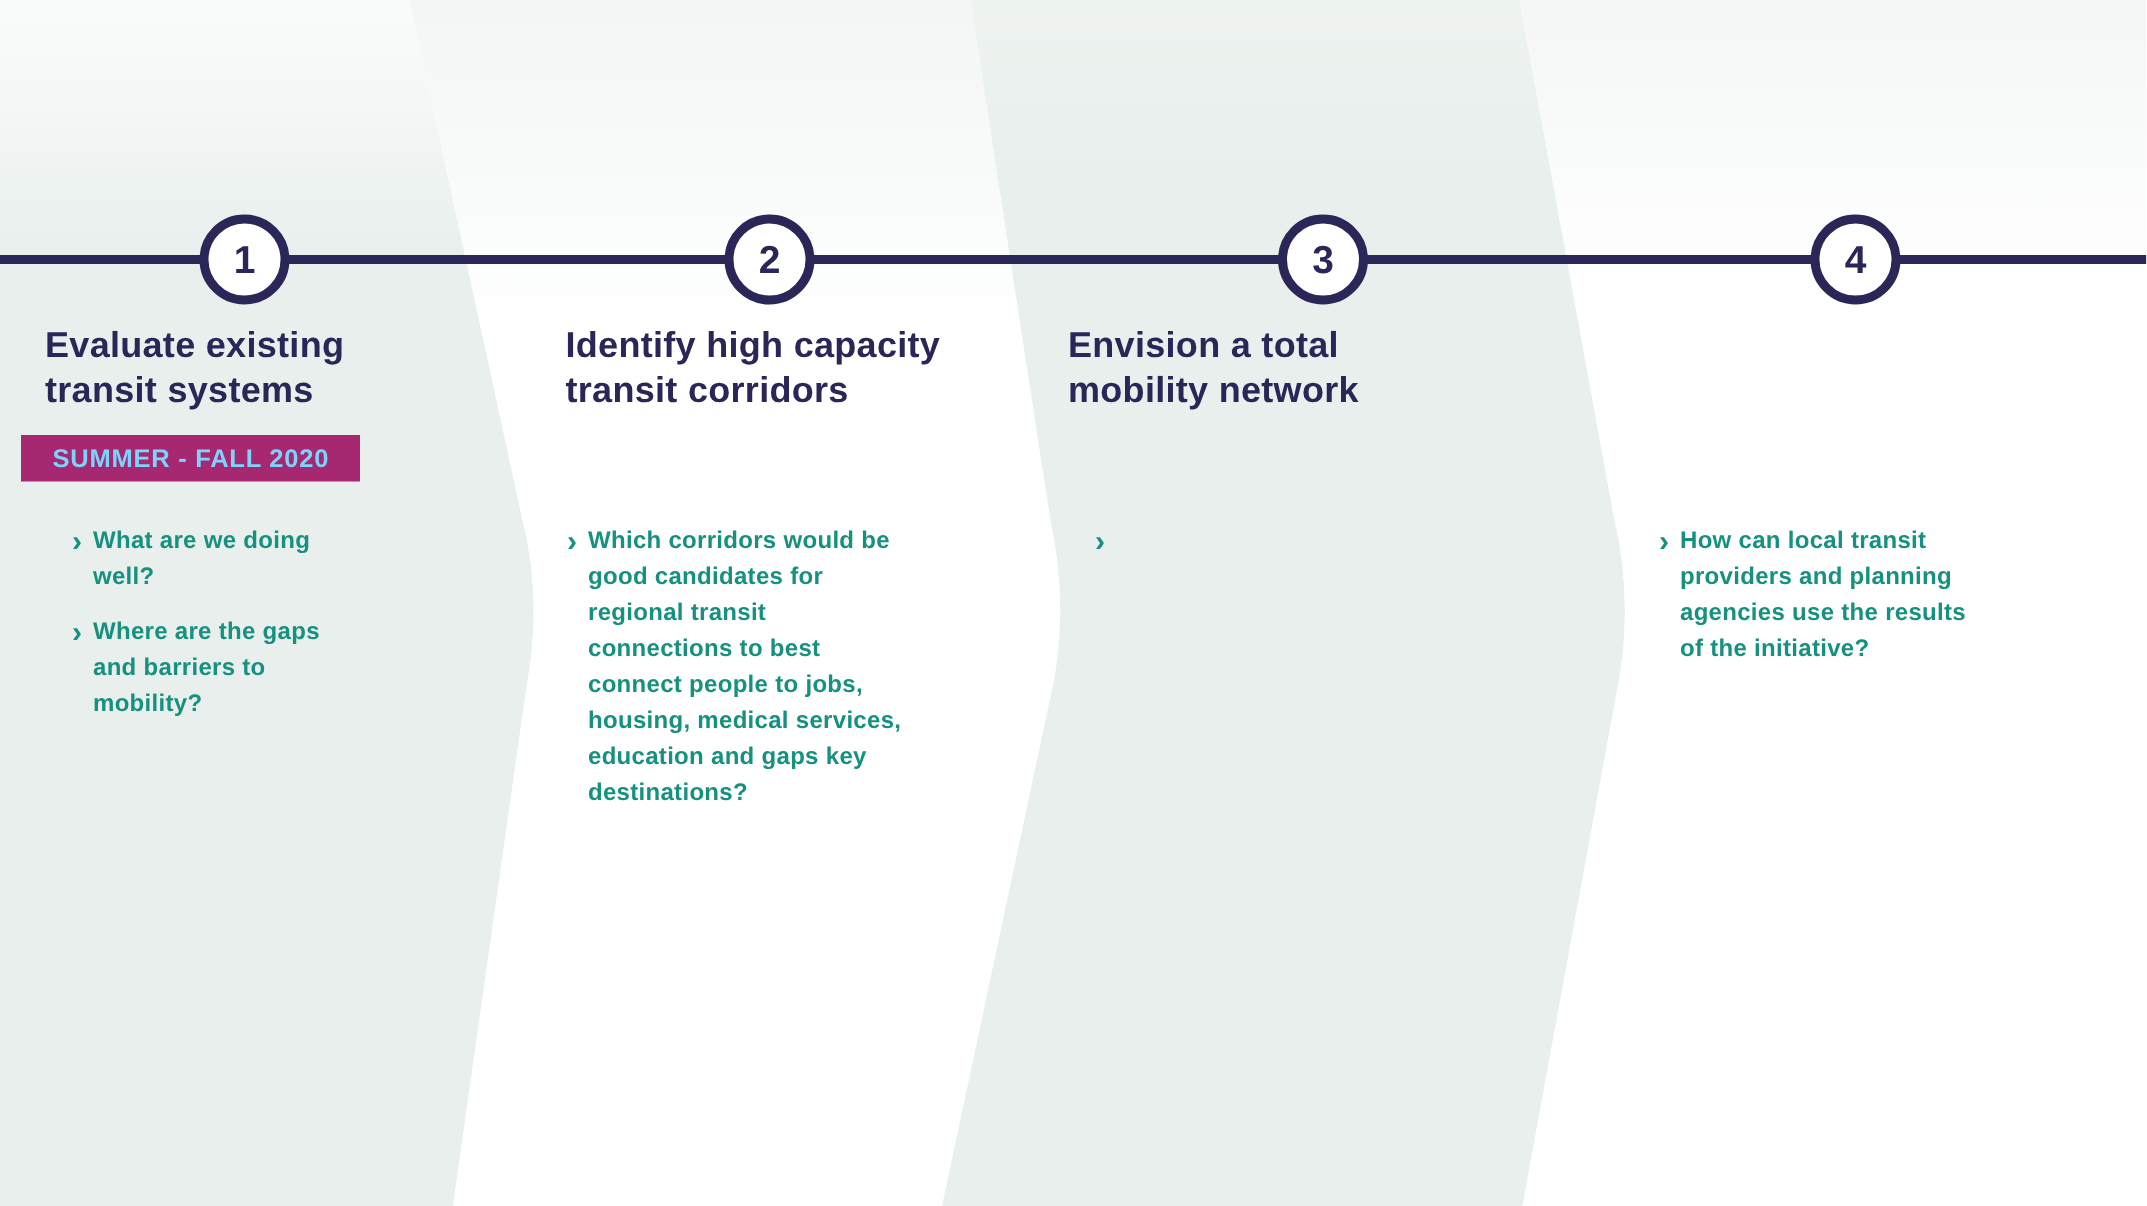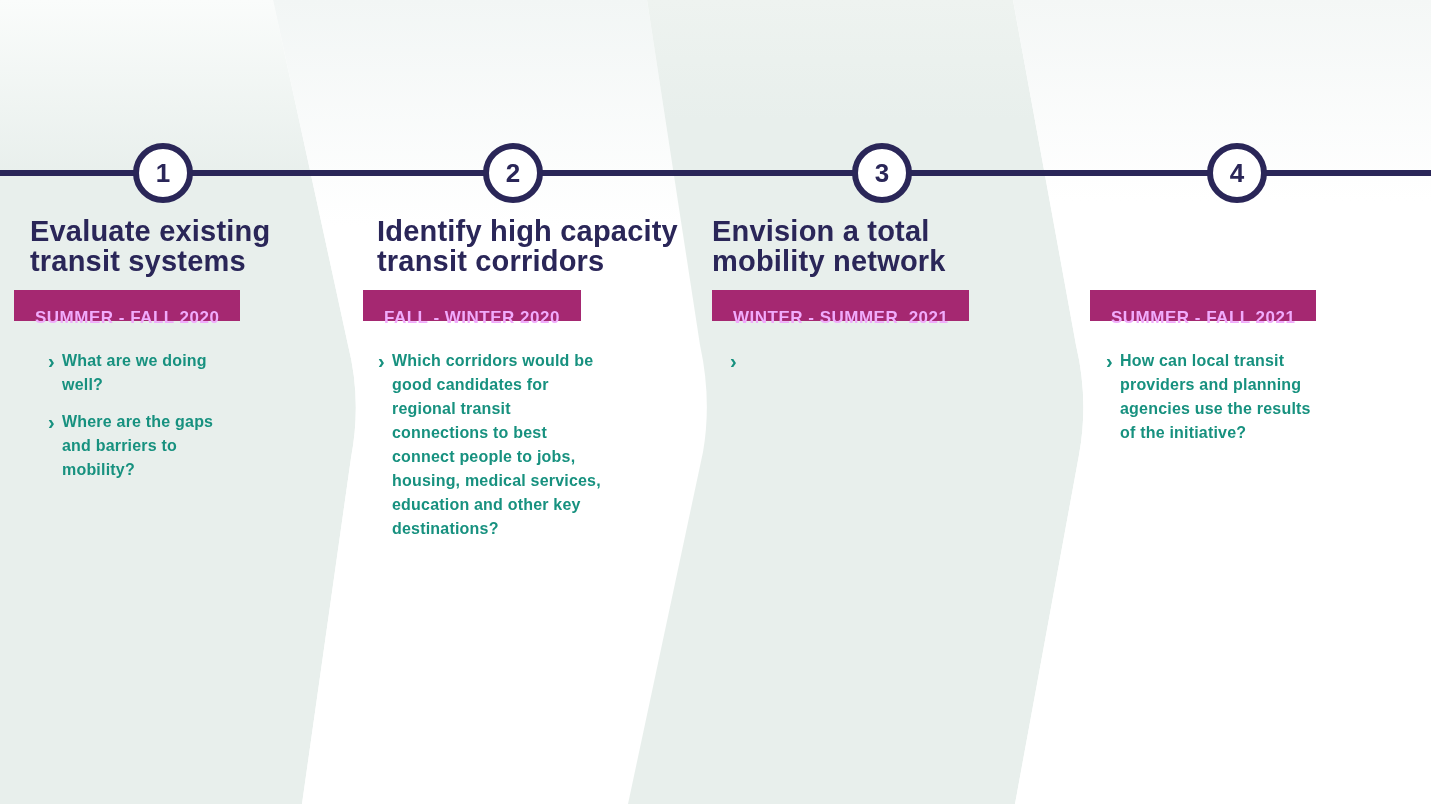--- a/index.html
+++ b/index.html
@@ -48,36 +48,36 @@
     font-size: 26px;
     font-weight: bold;
     line-height: 1;
   }
 
   .phase-title {
     position: absolute;
     top: 216px;
     width: 345px;
     color: #2a2658;
-    font-size: 29px;
+    font-size: 24px;
     font-weight: bold;
     line-height: 30px;
     letter-spacing: 0.2px;
     white-space: pre-line;
     z-index: 2;
   }
 
   .date-badge {
     position: absolute;
     top: 290px;
     height: 31px;
     line-height: 31px;
-    padding: 12px 21px;
+    padding: 0 21px;
     background: #a52871;
-    color: #f0abfc;
+    color: #7dd3fc;
     font-size: 17px;
     font-weight: bold;
     letter-spacing: 0.5px;
     white-space: pre;
     z-index: 2;
   }
 
   .bullets {
     position: absolute;
     top: 349px;
@@ -159,51 +159,48 @@
 and barriers to
 mobility?</span>
     </div>
   </div>
 
   <div class="circle" style="left:483px">
     <span>2</span>
   </div>
   <h2 class="phase-title" style="left:377px">Identify high capacity
 transit corridors</h2>
-  <div class="date-badge" style="left:363px">FALL - WINTER 2020</div>
   <div class="bullets" style="left:378px;width:310px">
     <div class="bullet">
       <span class="chev">›</span>
       <span class="btext">Which corridors would be
 good candidates for
 regional transit
 connections to best
 connect people to jobs,
 housing, medical services,
-education and other key
+education and gaps key
 destinations?</span>
     </div>
   </div>
 
   <div class="circle" style="left:852px">
     <span>3</span>
   </div>
   <h2 class="phase-title" style="left:712px">Envision a total
 mobility network</h2>
-  <div class="date-badge" style="left:712px">WINTER - SUMMER  2021</div>
   <div class="bullets" style="left:730px;width:310px">
     <div class="bullet">
       <span class="chev">›</span>
     </div>
   </div>
 
   <div class="circle" style="left:1207px">
     <span>4</span>
   </div>
-  <div class="date-badge" style="left:1090px">SUMMER - FALL 2021</div>
   <div class="bullets" style="left:1106px;width:310px">
     <div class="bullet">
       <span class="chev">›</span>
       <span class="btext">How can local transit
 providers and planning
 agencies use the results
 of the initiative?</span>
     </div>
   </div>
 

